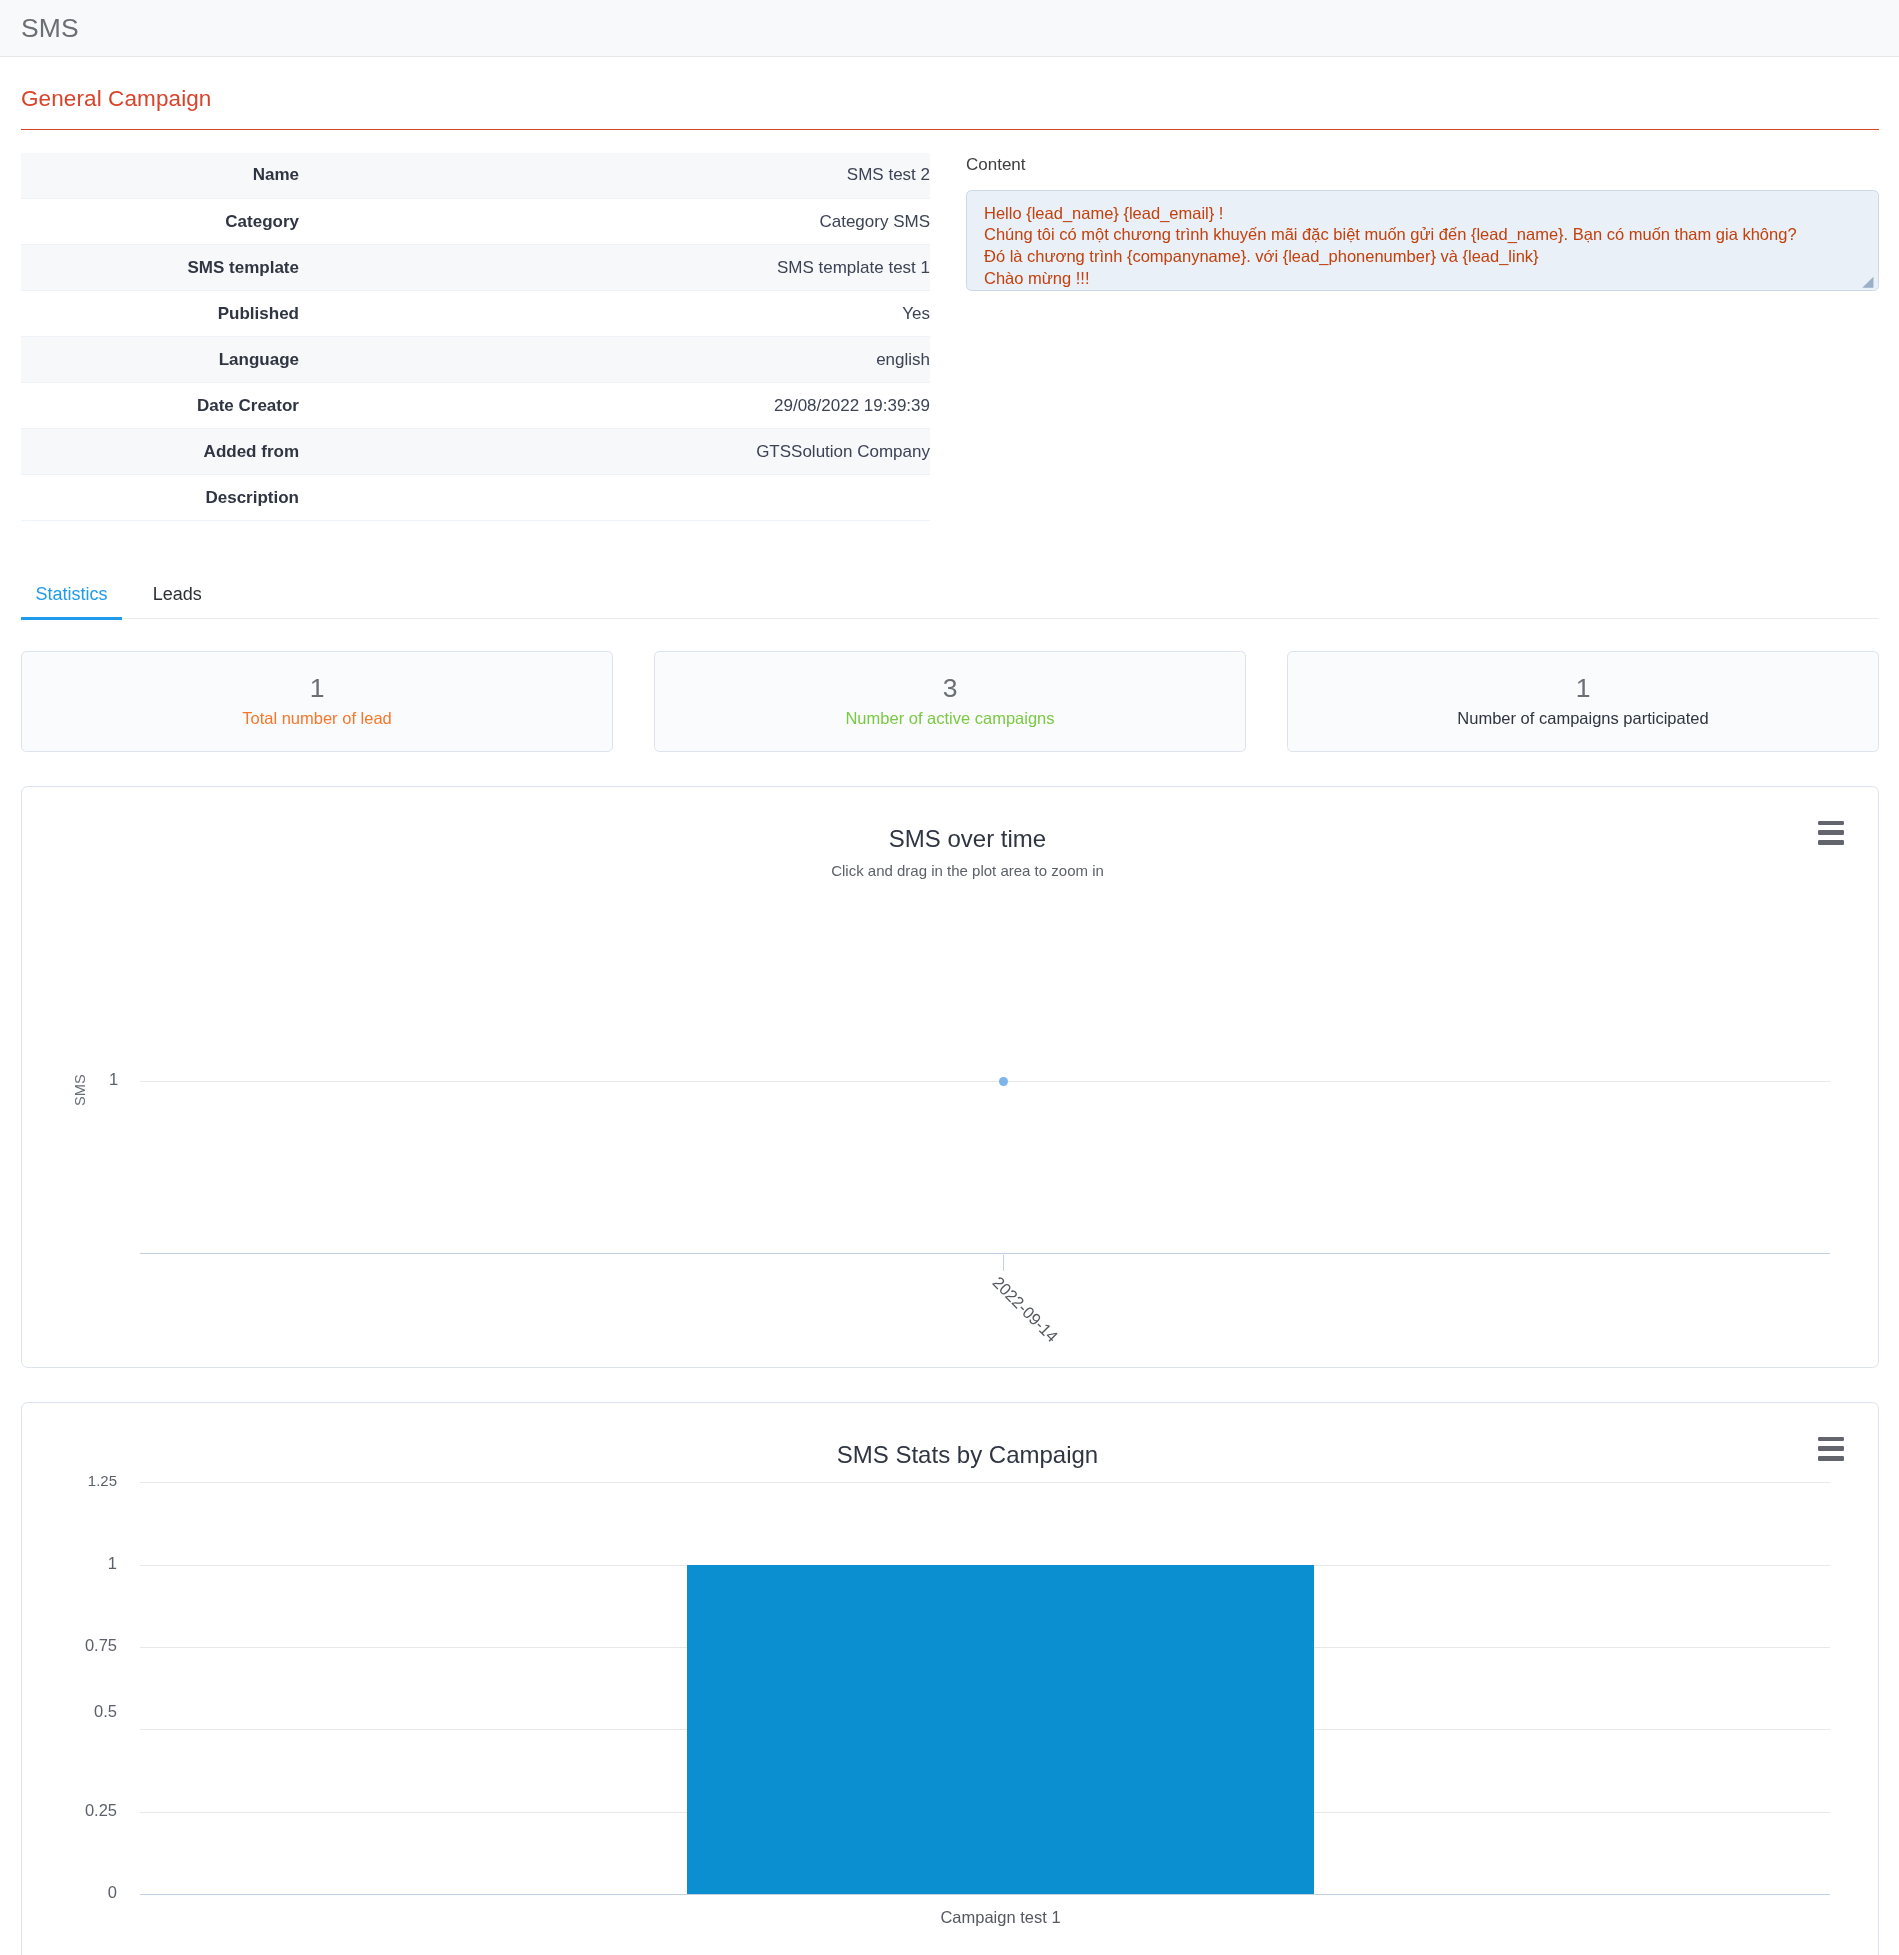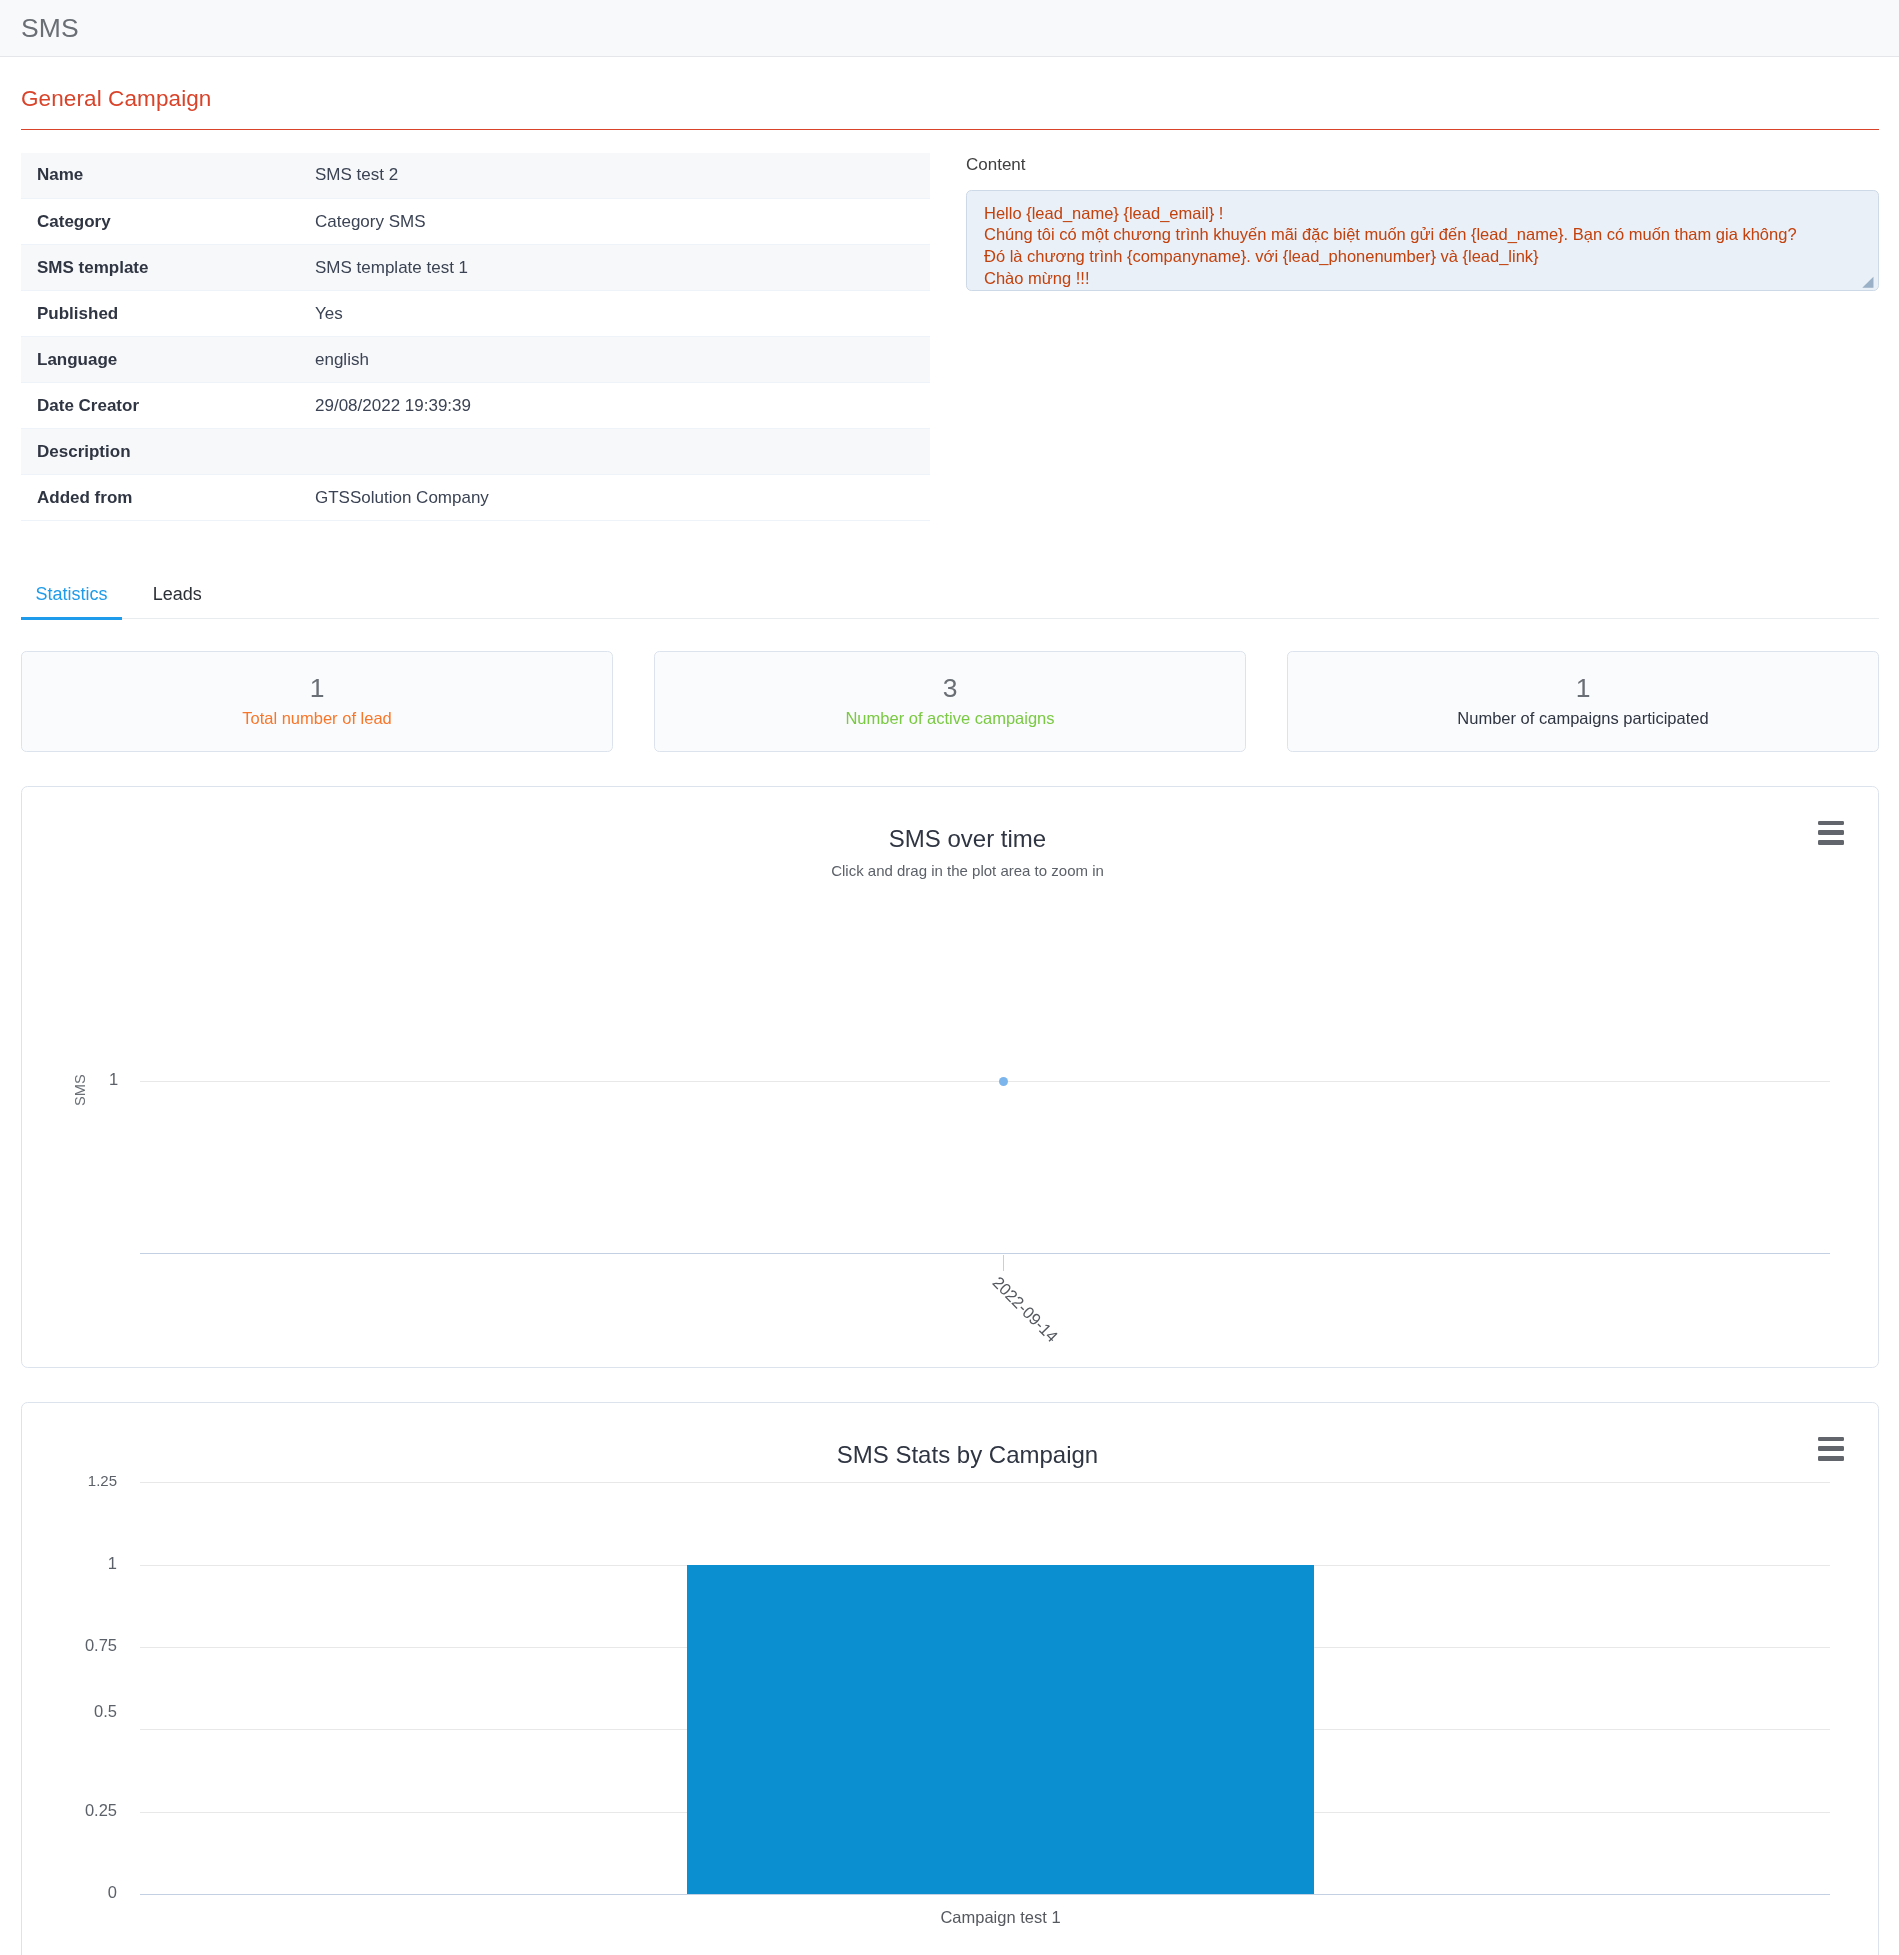--- a/index.html
+++ b/index.html
@@ -49,20 +49,21 @@
 
   .details-wrap {
     display: flex;
     gap: 36px;
     align-items: flex-start;
   }
   .details-table {
     width: 913px;
     border-collapse: collapse;
     table-layout: fixed;
+    text-align: right;
   }
   .details-table tr { height: 46px; }
   .details-table tr:nth-child(odd) { background: #f7f8f9; }
   .details-table tr:nth-child(even) { background: #ffffff; }
   .details-table td {
     padding: 0 0 0 16px;
     font-size: 17px;
     color: #3b4354;
     vertical-align: middle;
     border-bottom: 0.7px solid #eef3fa;
@@ -242,26 +243,26 @@
         </tr>
         <tr>
           <td class="k">Language</td>
           <td class="v">english</td>
         </tr>
         <tr>
           <td class="k">Date Creator</td>
           <td class="v">29/08/2022 19:39:39</td>
         </tr>
         <tr>
+          <td class="k">Added from</td>
+          <td class="v">GTSSolution Company</td>
+        </tr>
+        <tr>
           <td class="k">Description</td>
           <td class="v"></td>
-        </tr>
-        <tr>
-          <td class="k">Added from</td>
-          <td class="v">GTSSolution Company</td>
         </tr>
       </tbody>
     </table>
 
     <div class="content-col">
       <span class="content-label">Content</span>
       <div class="content-box">
         <p class="content-text">Hello {lead_name} {lead_email} !
 Chúng tôi có một chương trình khuyến mãi đặc biệt muốn gửi đến {lead_name}. Bạn có muốn tham gia không?
 Đó là chương trình {companyname}. với {lead_phonenumber} và {lead_link}

